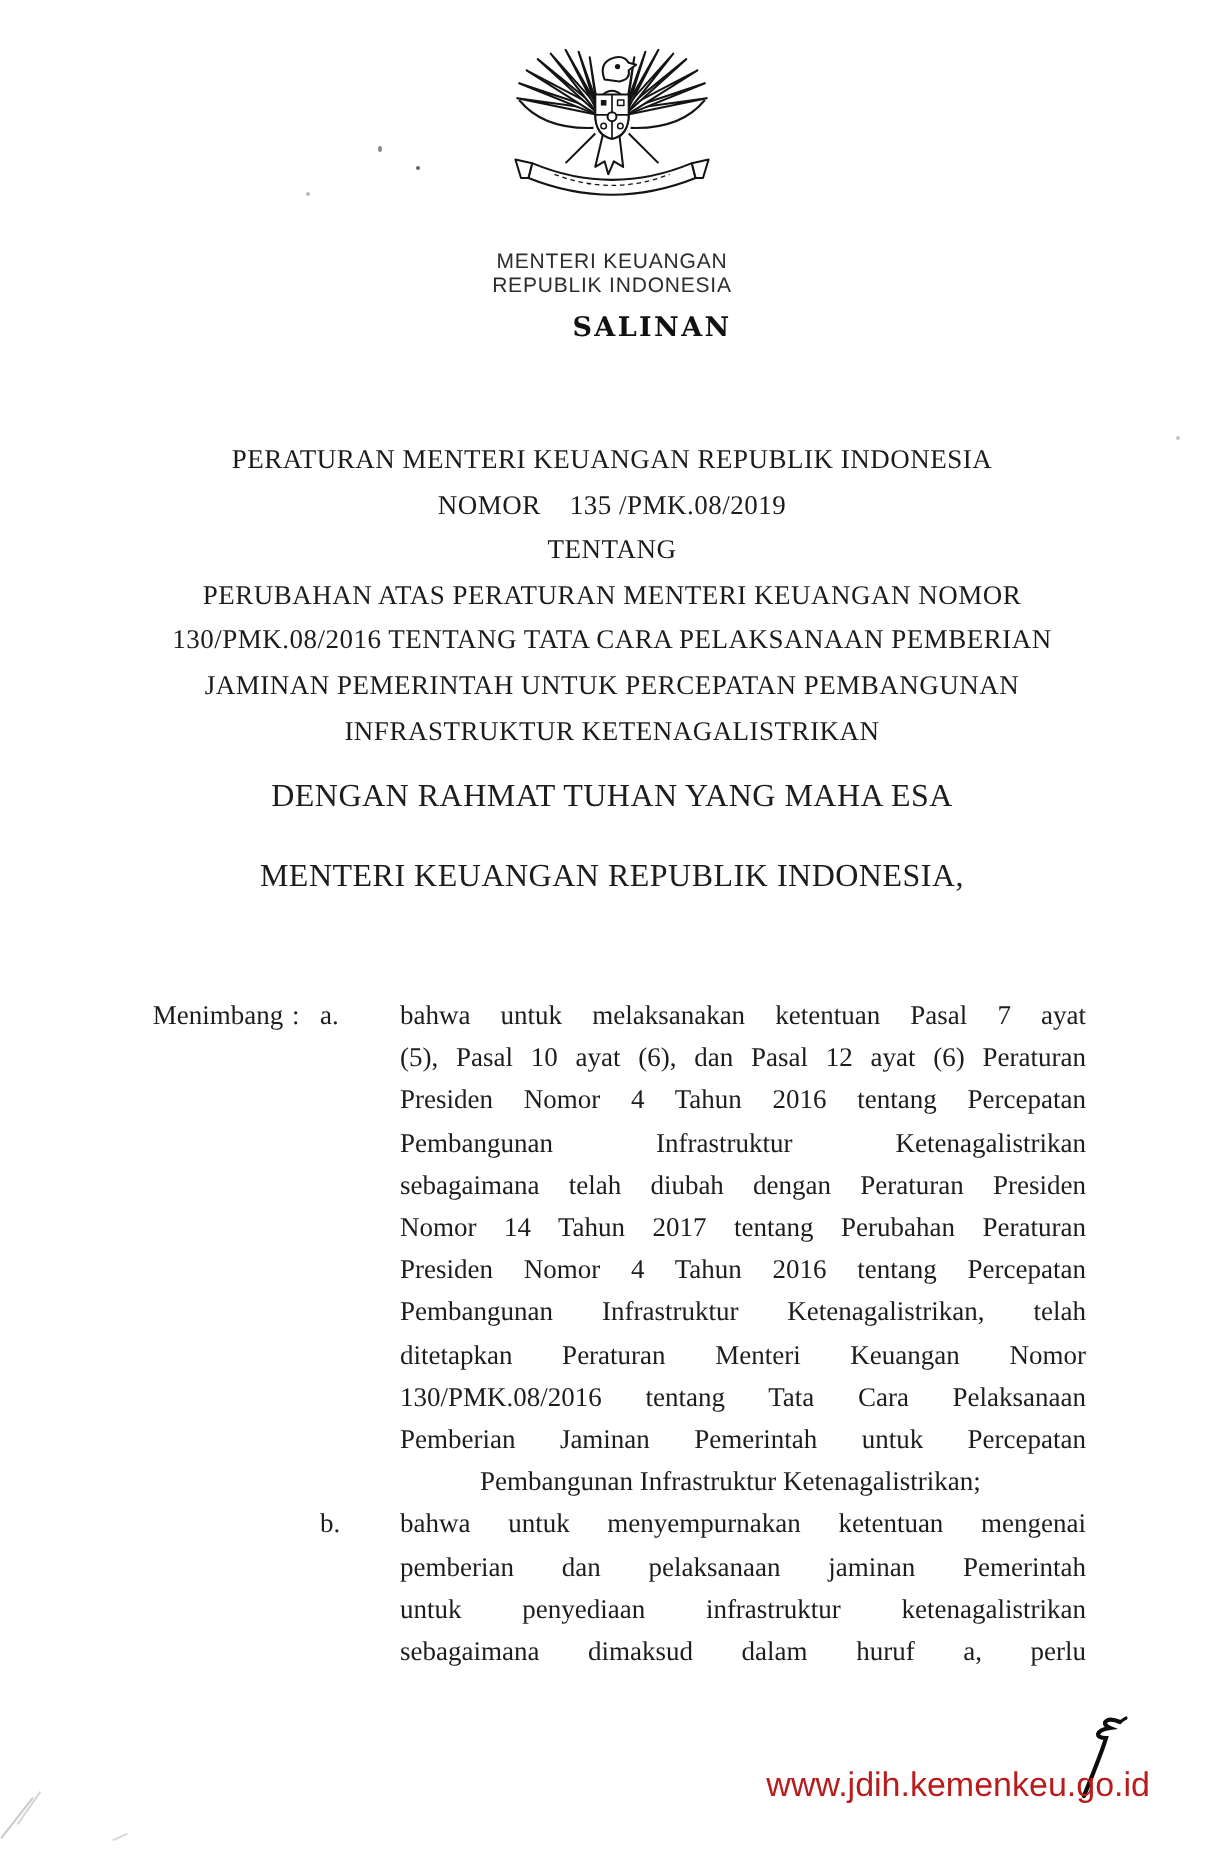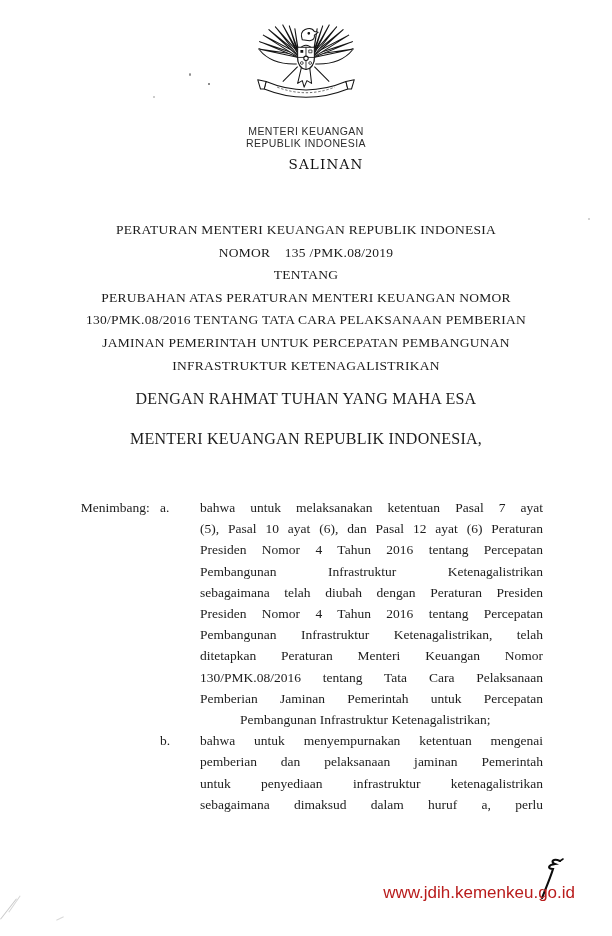--- a/index.html
+++ b/index.html
@@ -17,21 +17,21 @@
   .letterhead { position: absolute; top: 24px; left: 0; width: 100%; text-align: center; }
   .emblem { display: block; margin: 0 auto; }
   .ministry {
     font-family: "Liberation Sans", sans-serif;
     font-size: 10.5px; line-height: 12px;
     color: #2d2d2d; letter-spacing: 0.4px;
     margin-top: 23px;
   }
   .salinan {
     font-family: "DejaVu Serif", serif;
-    font-size: 13.5px; font-weight: normal;
+    font-size: 13.5px; font-weight: bold;
     letter-spacing: 1.2px; margin-top: 7px; color: #111; padding-left: 40px;
   }
 
   
   .title-block {
     position: absolute; top: 219px; left: 0; width: 100%;
     text-align: center; font-size: 13.5px; line-height: 22.6px;
     letter-spacing: 0.25px; color: #1b1b1b;
   }
   .title-line { white-space: pre; }
@@ -43,21 +43,21 @@
   }
   .invocation { top: 390px; }
   .authority  { top: 430px; }
 
   
   .considerations {
     position: absolute; top: 497px; left: 72px; width: 471px;
     font-size: 13.5px; line-height: 21.2px;
   }
   .cons-row { display: grid; grid-template-columns: 74px 14px 40px 1fr; align-items: start; }
-  .cons-label { text-align: right; }
+  .cons-label { text-align: center; }
   .cons-colon { text-align: left; }
   .cons-marker { text-align: left; }
   .cons-lines .line { text-align: justify; text-align-last: justify; }
   .cons-lines.last-normal .line:last-child { text-align-last: left; margin-left: 40px; }
 
   
   .jdih-url {
     position: absolute; top: 883px; right: 37px;
     font-family: "Liberation Sans", sans-serif;
     font-size: 17px; line-height: 19px;
@@ -152,20 +152,21 @@
     <div class="cons-row">
       <div class="cons-label">Menimbang</div>
       <div class="cons-colon">:</div>
       <div class="cons-marker">a.</div>
       <div class="cons-lines last-normal">
           <div class="line">bahwa untuk melaksanakan ketentuan Pasal 7 ayat</div>
           <div class="line">(5), Pasal 10 ayat (6), dan Pasal 12 ayat (6) Peraturan</div>
           <div class="line">Presiden Nomor 4 Tahun 2016 tentang Percepatan</div>
           <div class="line">Pembangunan Infrastruktur Ketenagalistrikan</div>
           <div class="line">sebagaimana telah diubah dengan Peraturan Presiden</div>
+          <div class="line">Nomor 14 Tahun 2017 tentang Perubahan Peraturan</div>
           <div class="line">Presiden Nomor 4 Tahun 2016 tentang Percepatan</div>
           <div class="line">Pembangunan Infrastruktur Ketenagalistrikan, telah</div>
           <div class="line">ditetapkan Peraturan Menteri Keuangan Nomor</div>
           <div class="line">130/PMK.08/2016 tentang Tata Cara Pelaksanaan</div>
           <div class="line">Pemberian Jaminan Pemerintah untuk Percepatan</div>
           <div class="line">Pembangunan Infrastruktur Ketenagalistrikan;</div>
         </div>
     </div>
     <div class="cons-row">
       <div class="cons-label"></div>

